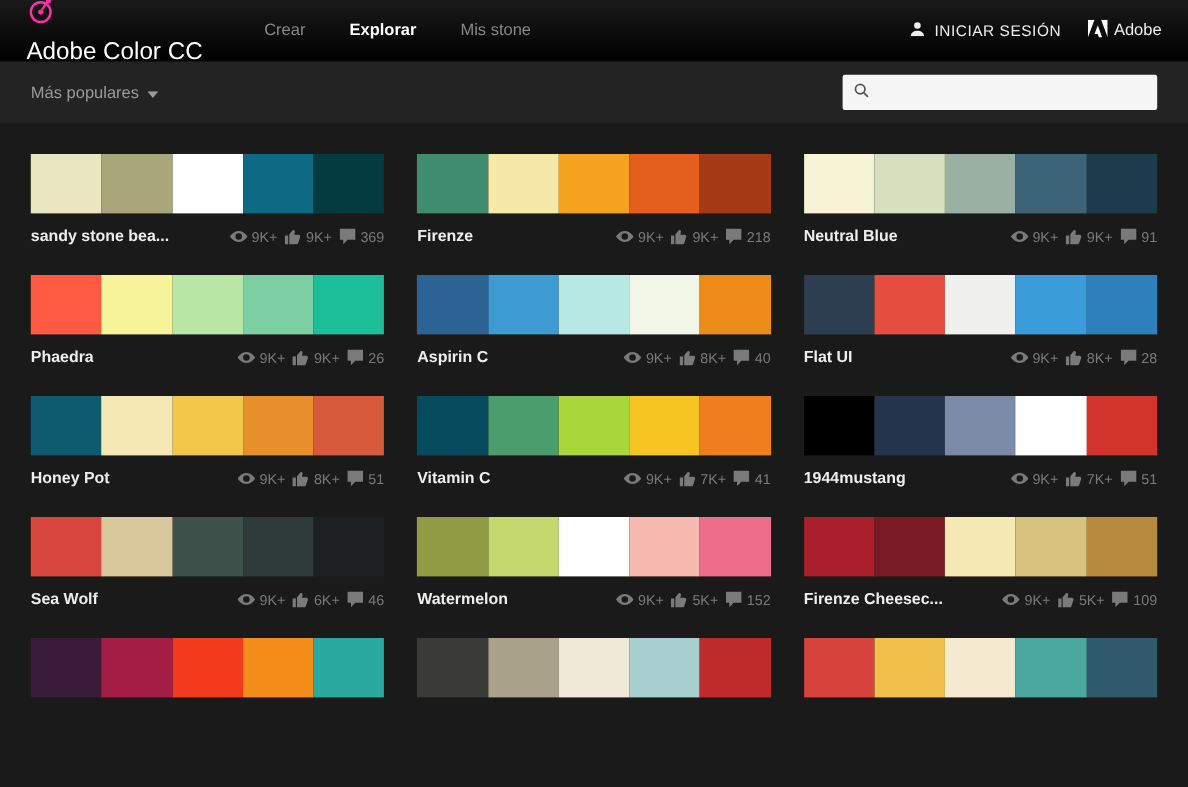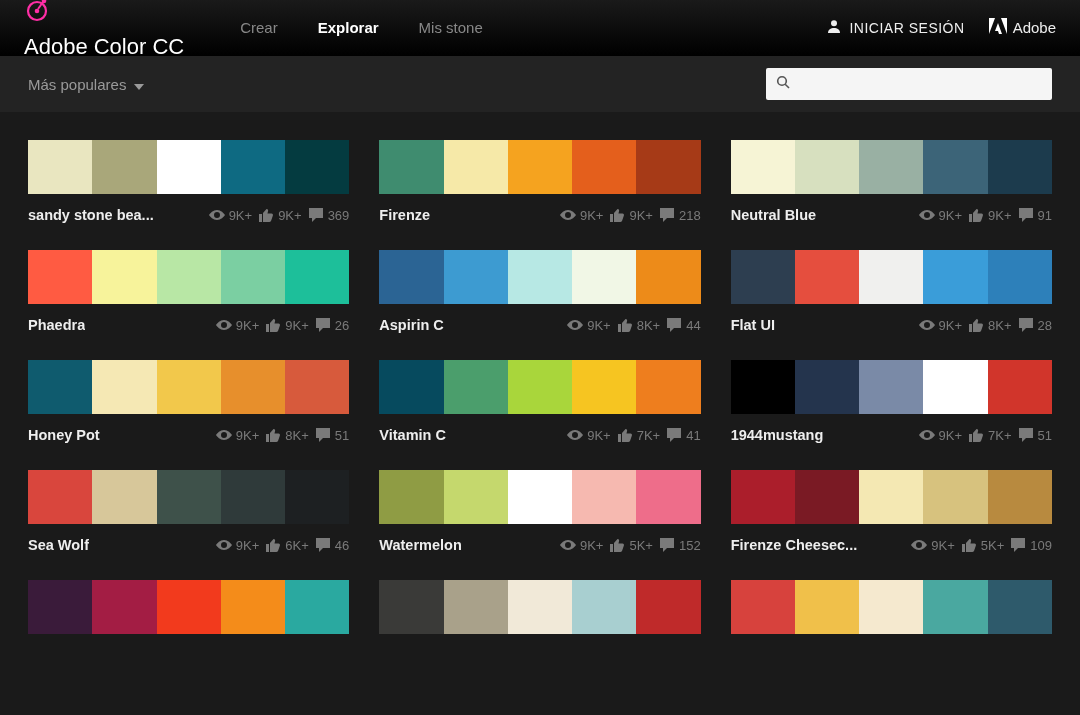--- a/index.html
+++ b/index.html
@@ -383,21 +383,21 @@
               </svg>
             </span>
             <span>8K+</span>
           </div>
           <div class="stat">
             <span>
               <svg width="16" height="16" viewBox="0 0 16 16" style="color:#7a7a7a">
                 <use href="#i-comment"></use>
               </svg>
             </span>
-            <span>44</span>
+            <span>40</span>
           </div>
         </div>
       </div>
     </div>
     <div class="card">
       <div class="swatches">
         <div class="swatch" style="background: rgb(45, 62, 80);"></div>
         <div class="swatch" style="background: rgb(229, 78, 62);"></div>
         <div class="swatch" style="background: rgb(240, 240, 238);"></div>
         <div class="swatch" style="background: rgb(58, 157, 217);"></div>

